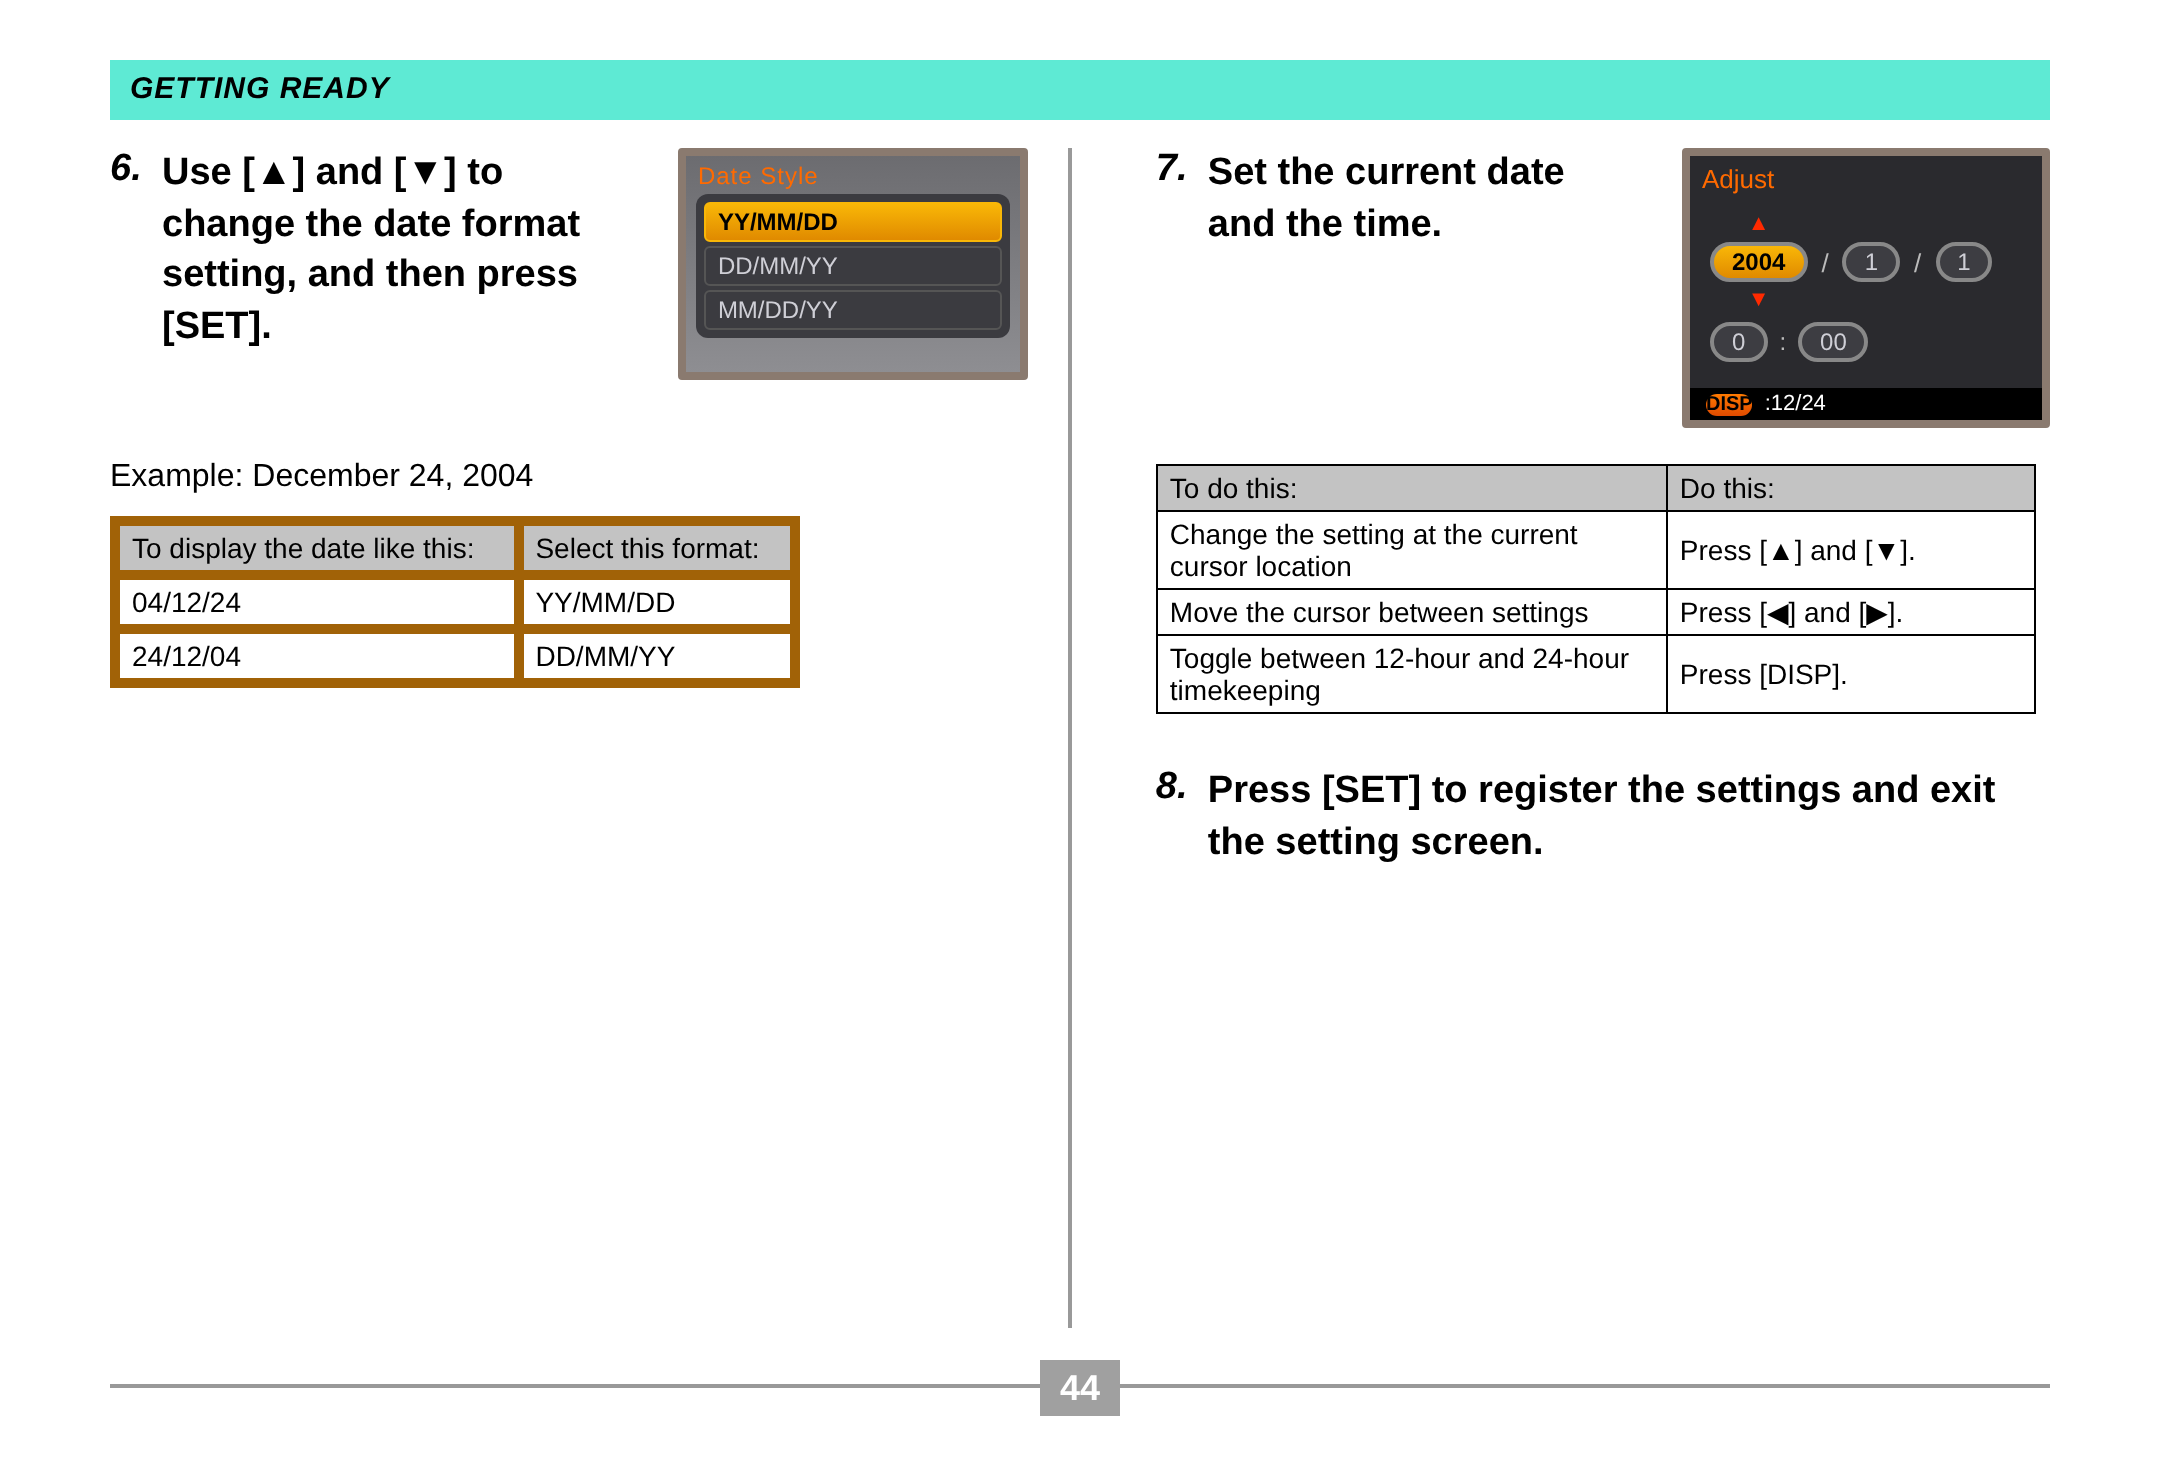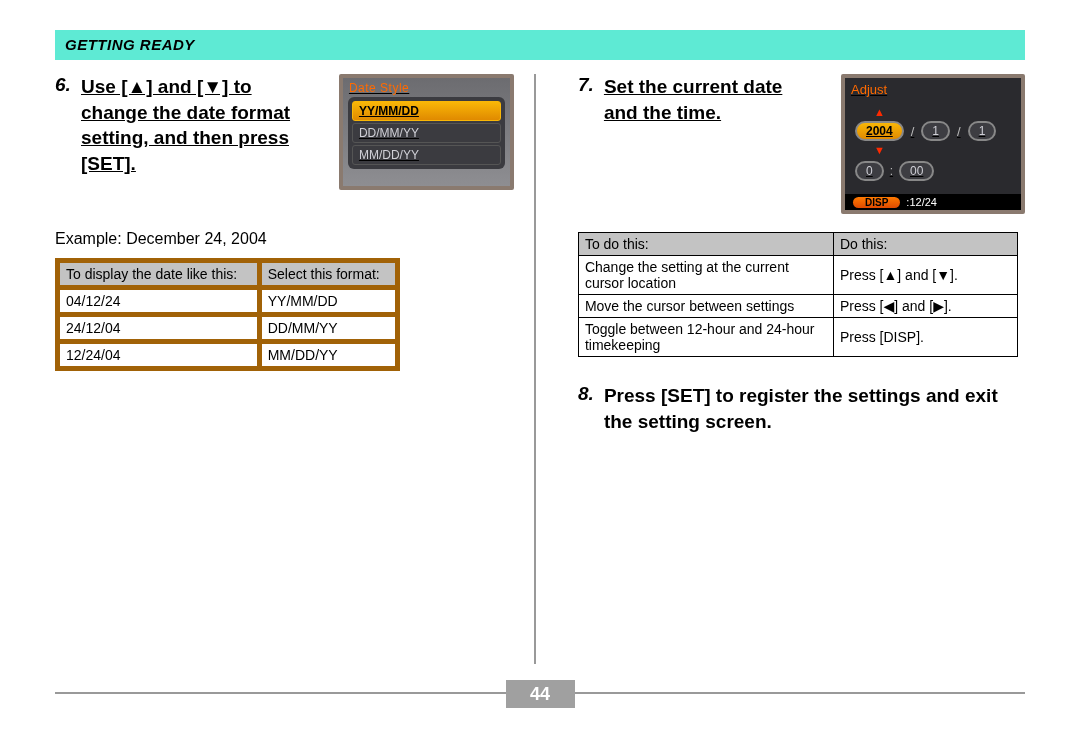--- a/index.html
+++ b/index.html
@@ -53,21 +53,20 @@
     font-size: 19px;
     font-weight: bold;
     font-style: italic;
     flex-shrink: 0;
     width: 26px;
   }
   .step-body {
     flex: 1;
     display: flex;
     gap: 28px;
-    text-decoration: underline;
   }
   .step-text {
     font-size: 19px;
     font-weight: bold;
     line-height: 1.35;
     flex: 1;
   }
   .step-text-8 {
     font-size: 19px;
     font-weight: bold;
@@ -212,21 +211,21 @@
     align-items: center;
     padding: 2px 8px;
     gap: 6px;
   }
   .lcd2 .footer .disp {
     background: linear-gradient(#ff7a00, #e04a00);
     color: #000;
     font-size: 10px;
     font-weight: bold;
     border-radius: 9px;
-    padding: 0 12px;
+    padding: 0 0;
   }
   .lcd2 .footer .val {
     color: #fff;
     font-size: 11px;
   }
 
   .footer-bar {
     position: absolute;
     bottom: 22px;
     left: 55px;
@@ -234,21 +233,21 @@
     border-top: 2px solid #999;
     display: flex;
     justify-content: center;
     align-items: center;
   }
   .pagenum {
     background: #a0a0a0;
     color: #fff;
     font-size: 18px;
     font-weight: bold;
-    width: 69px;
+    width: 40px;
     height: 28px;
     text-align: center;
     line-height: 28px;
     margin-top: -14px;
   }
 </style>
 </head>
 <body>
 
 <div class="page">
@@ -285,24 +284,20 @@
           <th>To display the date like this:</th>
           <th>Select this format:</th>
         </tr>
         <tr>
           <td>04/12/24</td>
           <td>YY/MM/DD</td>
         </tr>
         <tr>
           <td>24/12/04</td>
           <td>DD/MM/YY</td>
-        </tr>
-        <tr>
-          <td>12/24/04</td>
-          <td>MM/DD/YY</td>
         </tr>
       </tbody>
         </table>
 
     </div>
 
     <div class="divider-vert"></div>
 
     <div class="col col-right">
 

